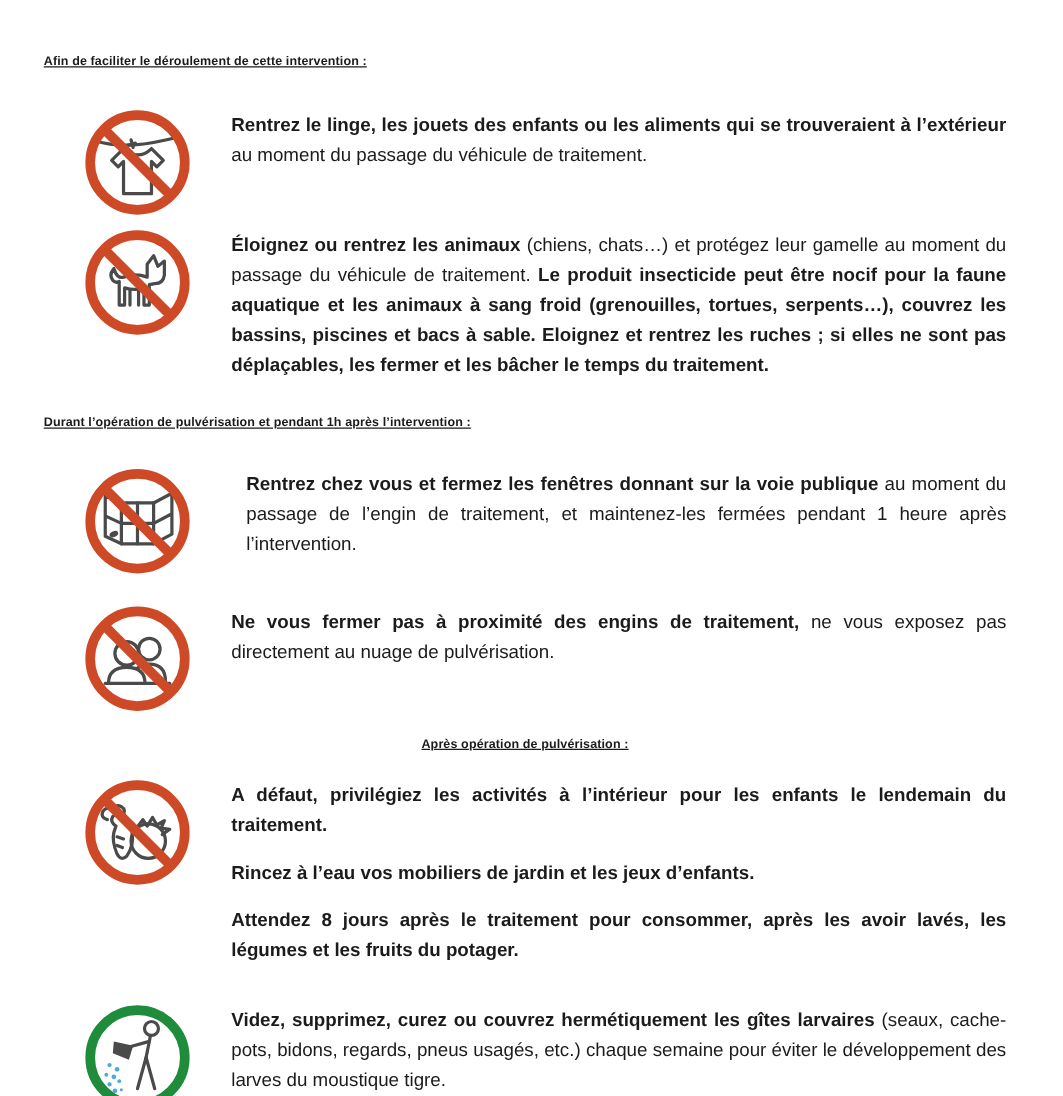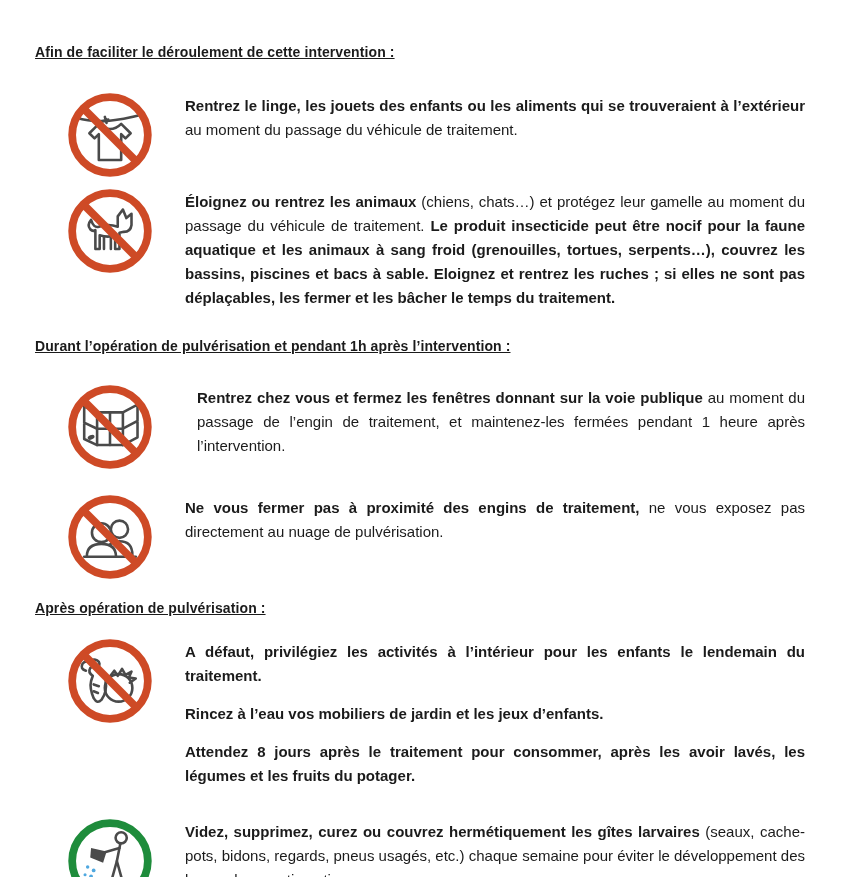--- a/index.html
+++ b/index.html
@@ -11,25 +11,25 @@
   }
   *{box-sizing:border-box;}
   html,body{margin:0;padding:0;background:#fff;}
   .page{
     width:850px;min-height:877px;background:#fff;
     padding:44px 45px 20px 35px;
     font-family:"Liberation Sans","DejaVu Sans",sans-serif;
     color:var(--ink);
   }
   .section-heading{
-    font-size:14px;font-weight:bold;text-decoration:underline;
+    font-size:10px;font-weight:bold;text-decoration:underline;
     margin:0 0 30px 0;letter-spacing:.1px;
   }
   .section-heading.h2{margin-top:20px;}
-  .section-heading.h3{margin-top:20px;margin-bottom:22px;}
+  .section-heading.h3{margin-top:20px;margin-bottom:22px;text-align:center;}
   .row{display:flex;align-items:flex-start;}
   .row.r1{margin-bottom:10px;margin-top:32px;}
   .row.r2{margin-bottom:28px;}
   .row.r3{margin-bottom:24px;gap:12px;}
   .row.r4{margin-bottom:20px;}
   .row.r5{margin-bottom:30px;}
   .row.r6{margin-bottom:10px;}
   .icon-cell{flex:0 0 150px;display:flex;justify-content:center;padding-top:0;}
   .icon-cell svg{width:86px;height:86px;display:block;}
   .text-cell{

